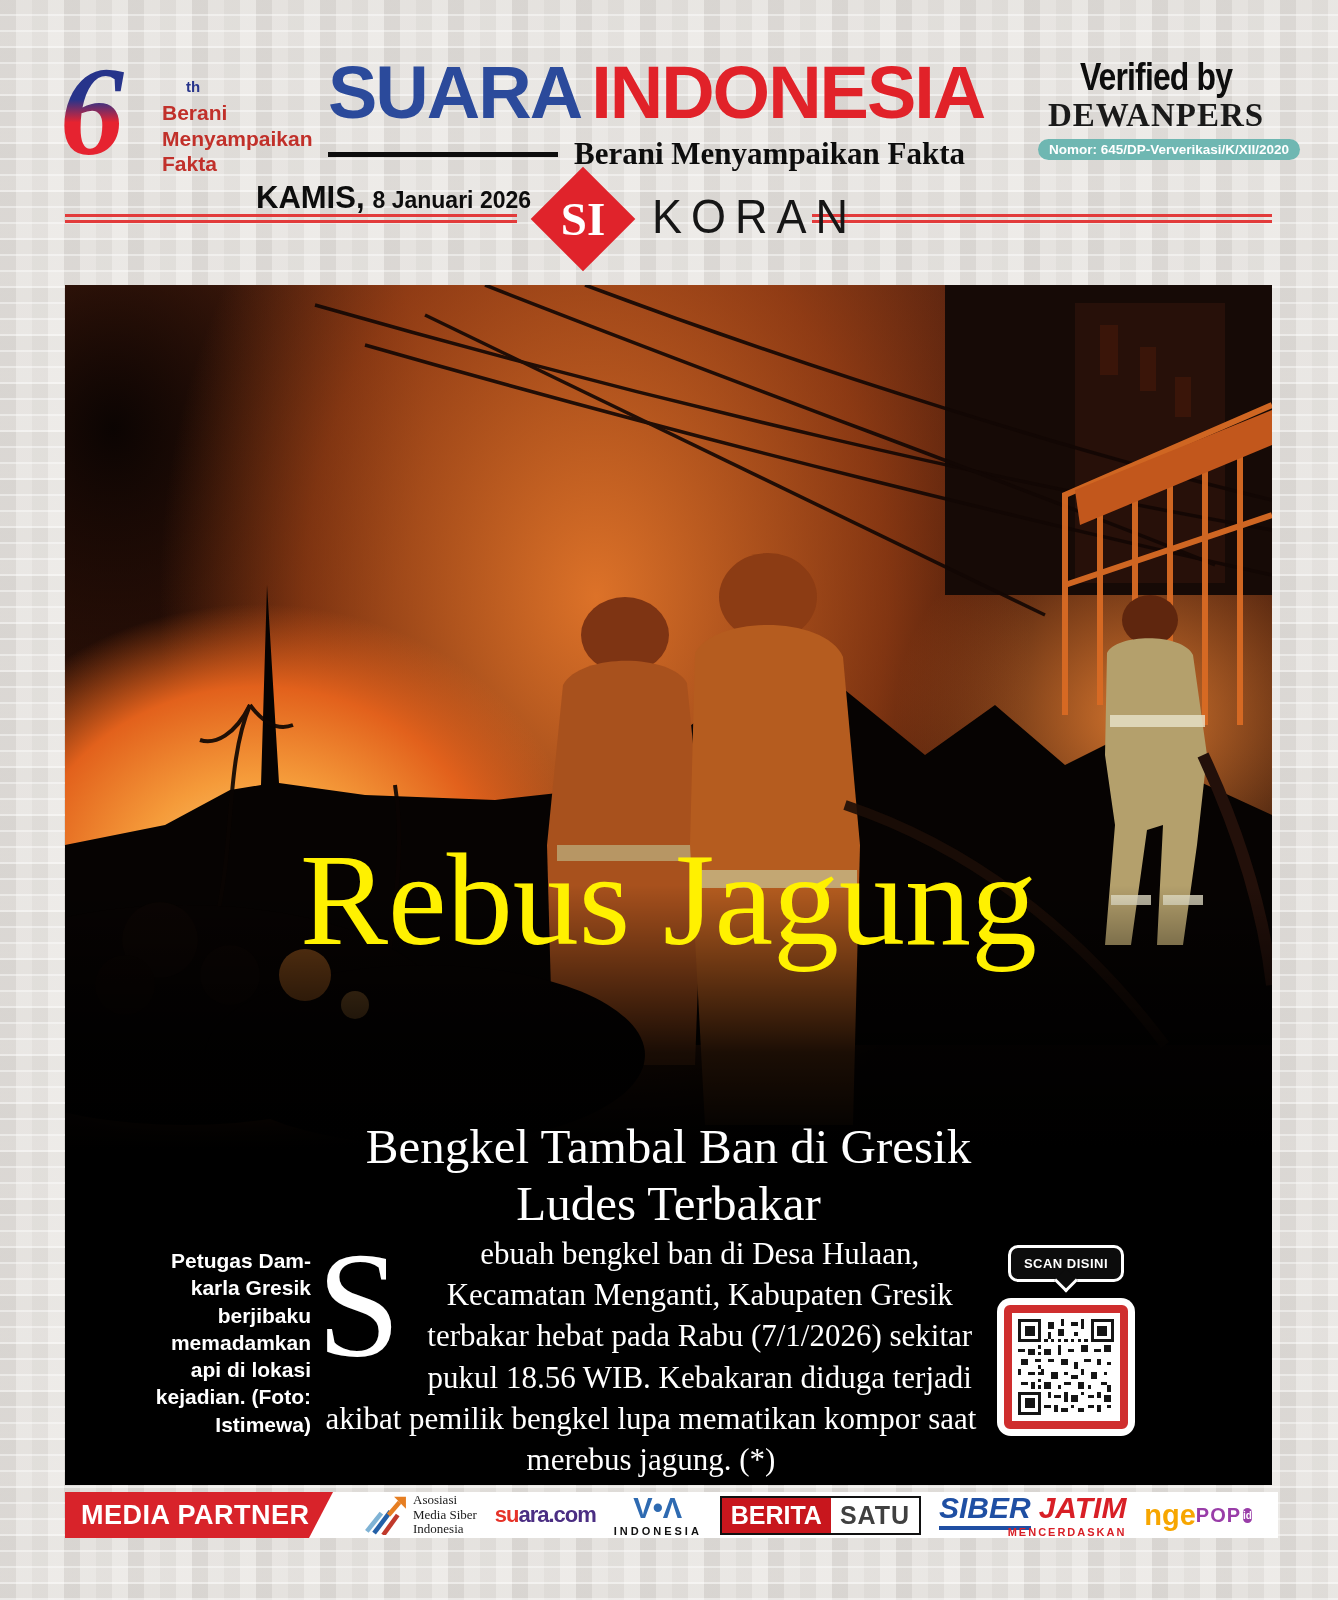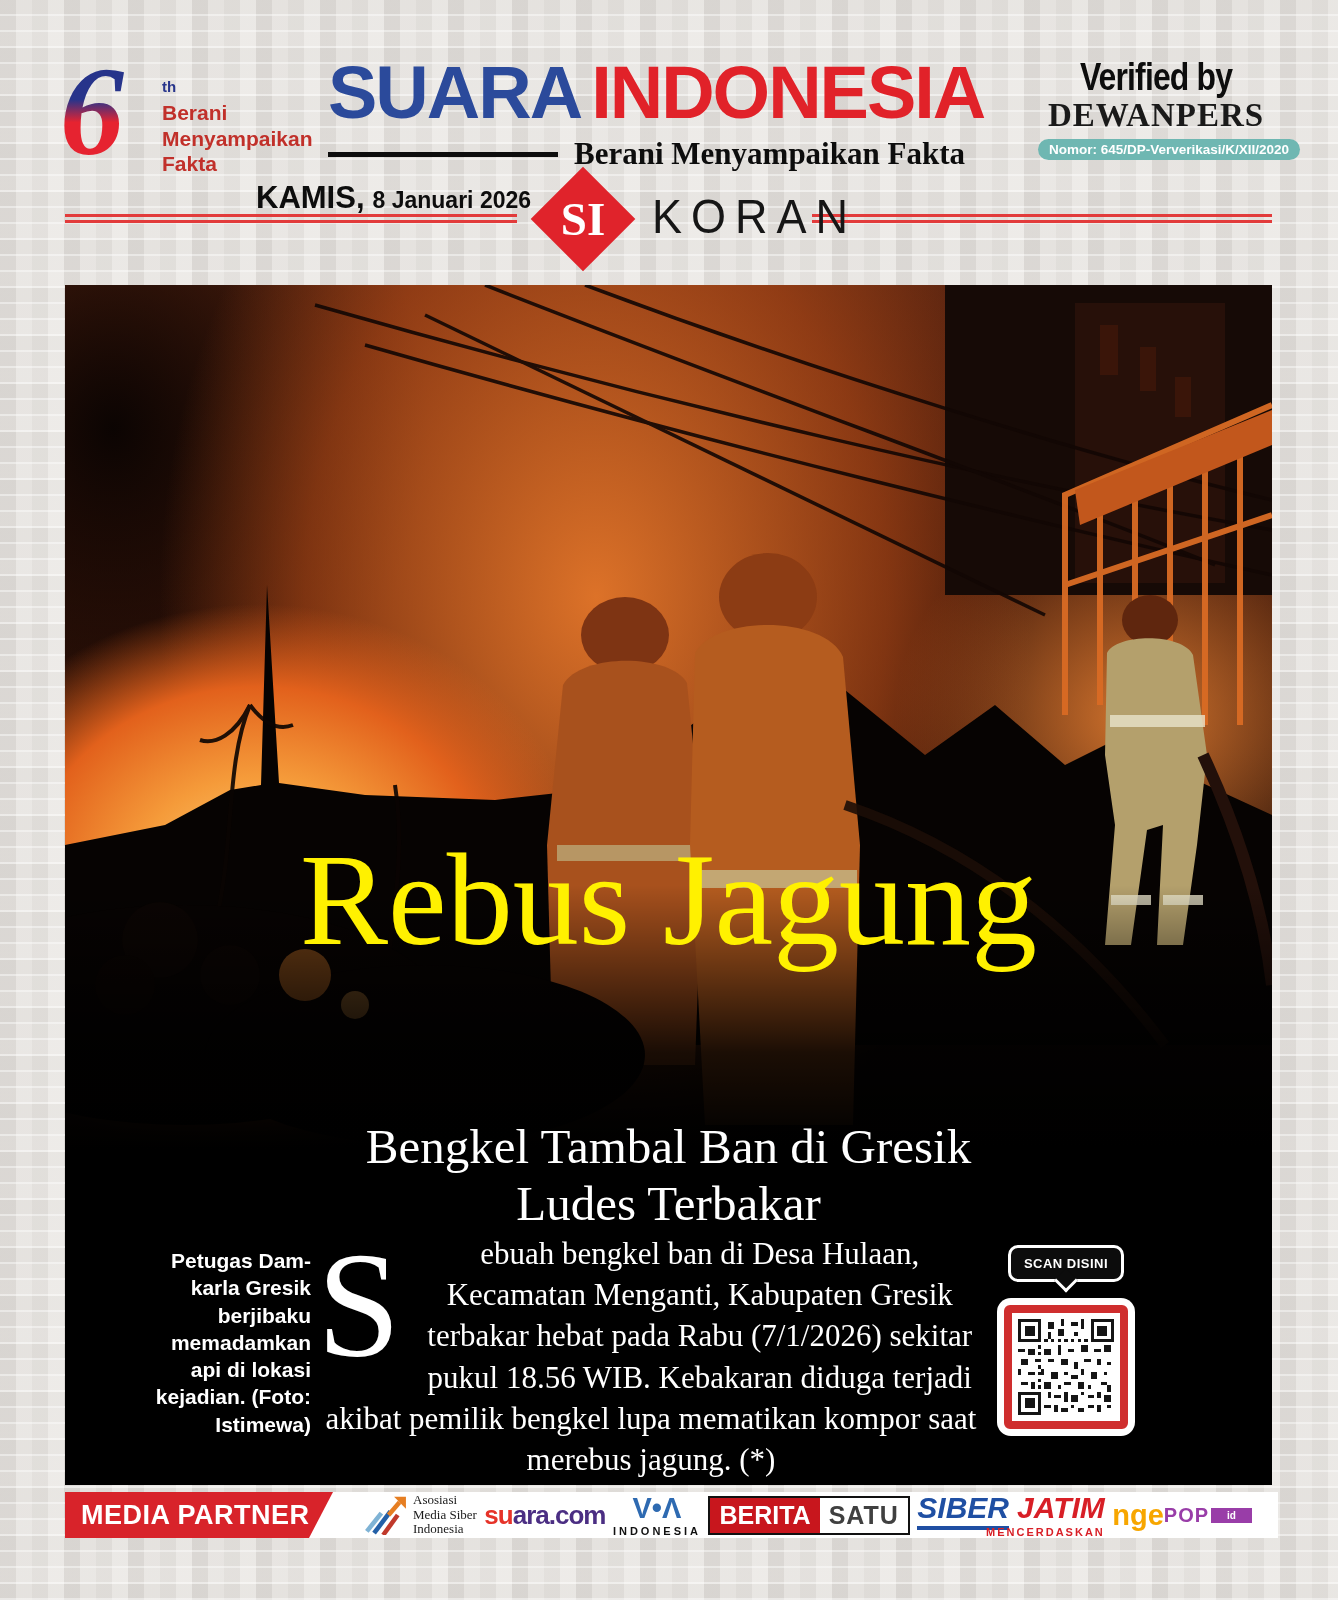--- a/index.html
+++ b/index.html
@@ -8,21 +8,21 @@
     background-color:#e9e7e4;
     background-image:
       repeating-linear-gradient(0deg, rgba(255,255,255,.45) 0 2px, rgba(0,0,0,0) 2px 16px),
       repeating-linear-gradient(90deg, rgba(208,204,200,.5) 0 16px, rgba(233,230,227,.5) 16px 32px, rgba(220,217,213,.5) 32px 48px, rgba(240,238,235,.5) 48px 64px),
       repeating-linear-gradient(0deg, rgba(213,209,205,.4) 0 16px, rgba(237,234,231,.4) 16px 32px, rgba(225,222,218,.4) 32px 48px);
   }
   
   .anniv{position:absolute;left:60px;top:54px;display:flex;}
   .anniv-six{width:100px;height:120px;}
   .anniv-text{margin-left:2px;padding-top:24px;}
-  .anniv-th{display:block;color:#27348B;font-weight:800;font-size:15px;margin-bottom:5px;}
+  .anniv-th{display:block;color:#27348B;font-weight:800;font-size:15px;margin-bottom:5px;margin-left:24px;}
   .anniv-line{color:#C1302A;font-weight:800;font-size:21px;line-height:1.22;}
   .masthead{position:absolute;left:328px;top:56px;width:670px;}
   .masthead-title{font-weight:700;font-size:74px;line-height:1;letter-spacing:-2px;white-space:nowrap;}
   .mh-blue{color:#2B4A9B;}
   .mh-red{color:#E12229;margin-left:10px;}
   .masthead-sub{display:flex;align-items:center;margin-top:6px;}
   .mh-rule{width:230px;height:5px;background:#0d0d0d;}
   .mh-tagline{font-family:"Liberation Serif",serif;font-weight:700;font-size:31px;color:#0d0d0d;margin-left:16px;white-space:nowrap;}
   .verified{position:absolute;left:1038px;top:58px;width:236px;text-align:center;}
   .verified-title{font-weight:800;font-size:38px;line-height:1;letter-spacing:-1px;transform:scaleX(.84);color:#0d0d0d;}
@@ -64,37 +64,37 @@
   .qr-bubble::after{content:"";position:absolute;left:50%;bottom:-10px;width:14px;height:14px;background:#0c0c0c;border-right:3px solid #fff;border-bottom:3px solid #fff;transform:translateX(-50%) rotate(45deg);}
   .qr-frame{display:inline-block;margin-top:16px;background:#fff;border-radius:14px;padding:7px;}
   .qr-red{background:#fff;border:8px solid #cf2e2e;border-radius:6px;padding:6px;width:96px;height:96px;box-sizing:content-box;}
   .qr-red svg{display:block;width:96px;height:96px;}
   
   .footer{position:absolute;left:65px;top:1492px;width:1213px;height:46px;background:#fff;}
   .mp-banner{position:absolute;left:0;top:0;height:46px;width:268px;background:#D8232A;color:#fff;font-weight:800;font-size:27px;letter-spacing:.5px;line-height:46px;padding-left:16px;box-sizing:border-box;clip-path:polygon(0 0,100% 0,calc(100% - 24px) 100%,0 100%);}
   .partners{position:absolute;left:298px;right:26px;top:0;bottom:0;display:flex;align-items:center;justify-content:space-between;}
   .logo{display:flex;align-items:center;}
   .amsi-text{margin-left:6px;font-family:"Liberation Serif",serif;font-size:13px;line-height:1.12;color:#1a1a1a;}
-  .suara{font-weight:800;font-size:26px;letter-spacing:-1px;}
+  .suara{font-weight:800;font-size:22px;letter-spacing:-1px;}
   .su{color:#E63329;} .ara{color:#4B2E83;}
   .voa{flex-direction:column;align-items:center;}
   .voa-mark{font-weight:800;font-size:29px;color:#2E6AB1;line-height:1;}
   .voa-sub{font-size:11px;letter-spacing:3px;font-weight:600;color:#111;margin-top:2px;}
   .bsatu{border:2px solid #111;font-weight:800;font-size:25px;line-height:1;}
   .bs-red{background:#C8161D;color:#fff;padding:5px 9px;display:inline-block;}
   .bs-black{background:#fff;color:#404040;padding:5px 9px;display:inline-block;letter-spacing:1px;}
   .sjatim{flex-direction:column;align-items:flex-end;}
   .sj-top{font-weight:800;font-style:italic;font-size:30px;line-height:1;white-space:nowrap;}
   .sj-blue{color:#1F4FA3;border-bottom:4px solid #1F4FA3;padding-bottom:2px;}
   .sj-red{color:#D81F26;margin-left:8px;}
   .sj-sub{color:#D81F26;font-size:11px;font-weight:700;letter-spacing:2px;margin-top:3px;}
   .ngepop{font-weight:800;white-space:nowrap;}
   .np-orange{color:#F7A600;font-size:29px;}
   .np-purple{color:#993DA8;font-size:20px;letter-spacing:1px;}
-  .np-id{display:inline-block;background:#993DA8;color:#fff;font-size:10px;font-weight:700;border-radius:0;padding:2px 16px;margin-left:2px;vertical-align:super;}
+  .np-id{display:inline-block;background:#993DA8;color:#fff;font-size:10px;font-weight:700;border-radius:6px;padding:2px 0;margin-left:2px;vertical-align:super;}
 </style>
 </head>
 <body>
 
 <div class="page">
 
   <div class="anniv">
     <svg class="anniv-six" viewBox="0 0 100 120">
       <defs>
         <linearGradient id="g6" x1="0" y1="0" x2="0" y2="1">

